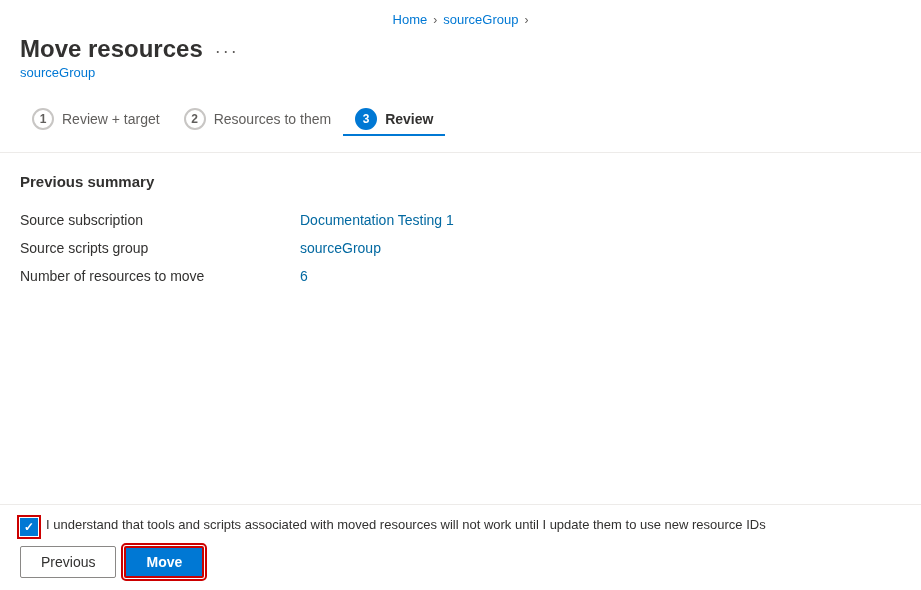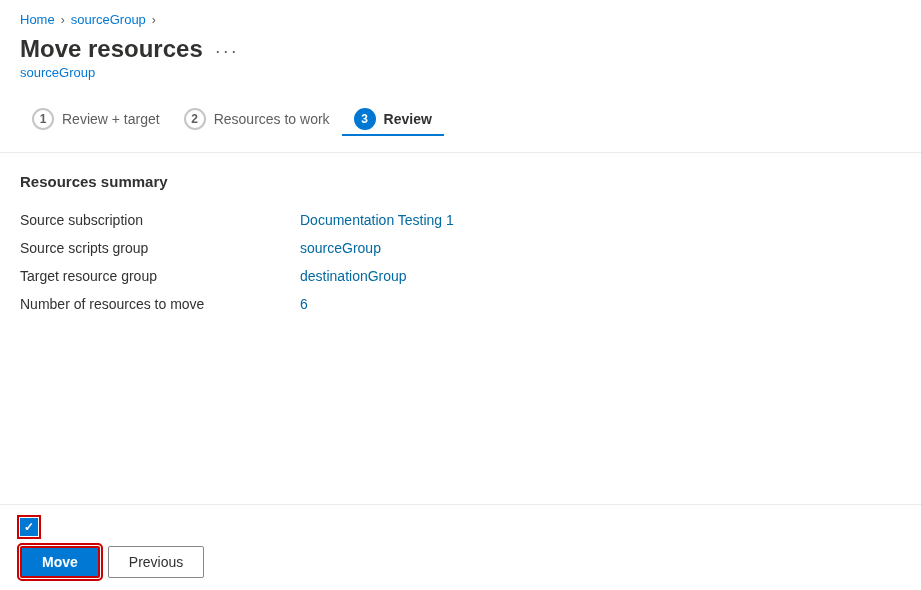--- a/index.html
+++ b/index.html
@@ -13,20 +13,21 @@
       overflow: hidden;
     }
 
     
     .breadcrumb {
       display: flex;
       align-items: center;
       gap: 6px;
       padding: 12px 20px 4px 20px;
       font-size: 13px;
+      justify-content: center;
     }
     .breadcrumb a {
       color: #0078d4;
       text-decoration: none;
     }
     .breadcrumb-sep {
       color: #605e5c;
       font-size: 12px;
     }
 
@@ -222,57 +223,54 @@
   <div class="step">
     <div class="step-circle">
       <span>1</span>
     </div>
     <span class="step-label">Review + target</span>
   </div>
   <div class="step">
     <div class="step-circle">
       <span>2</span>
     </div>
-    <span class="step-label">Resources to work</span>
+    <span class="step-label">Resources to them</span>
   </div>
   <div class="step active">
     <div class="step-circle">
       <span>3</span>
     </div>
     <span class="step-label">Review</span>
   </div>
 </div>
 
 <div class="main-content">
-  <div class="section-title">Resources summary</div>
+  <div class="section-title">Previous summary</div>
   <table class="summary-table">
     <tbody id="summary-rows">
         <tr>
       <td>Source subscription</td>
       <td>Documentation Testing 1</td>
     </tr>
         <tr>
       <td>Source scripts group</td>
       <td>sourceGroup</td>
     </tr>
         <tr>
-      <td>Target resource group</td>
-      <td>destinationGroup</td>
-    </tr>
-        <tr>
       <td>Number of resources to move</td>
       <td>6</td>
     </tr>
       </tbody>
   </table>
 </div>
 
 <div class="footer">
   <div class="disclaimer-row">
     <div class="checkbox-wrapper checked">
       <span class="checkmark">✓</span>
     </div>
+    <span>I understand that tools and scripts associated with moved resources will not work until I update them to use new resource IDs</span>
   </div>
   <div class="buttons-row">
+    <button class="btn btn-secondary">Previous</button>
     <button class="btn btn-primary">Move</button>
-    <button class="btn btn-secondary">Previous</button>
   </div>
 </div>
 
 </body></html>

